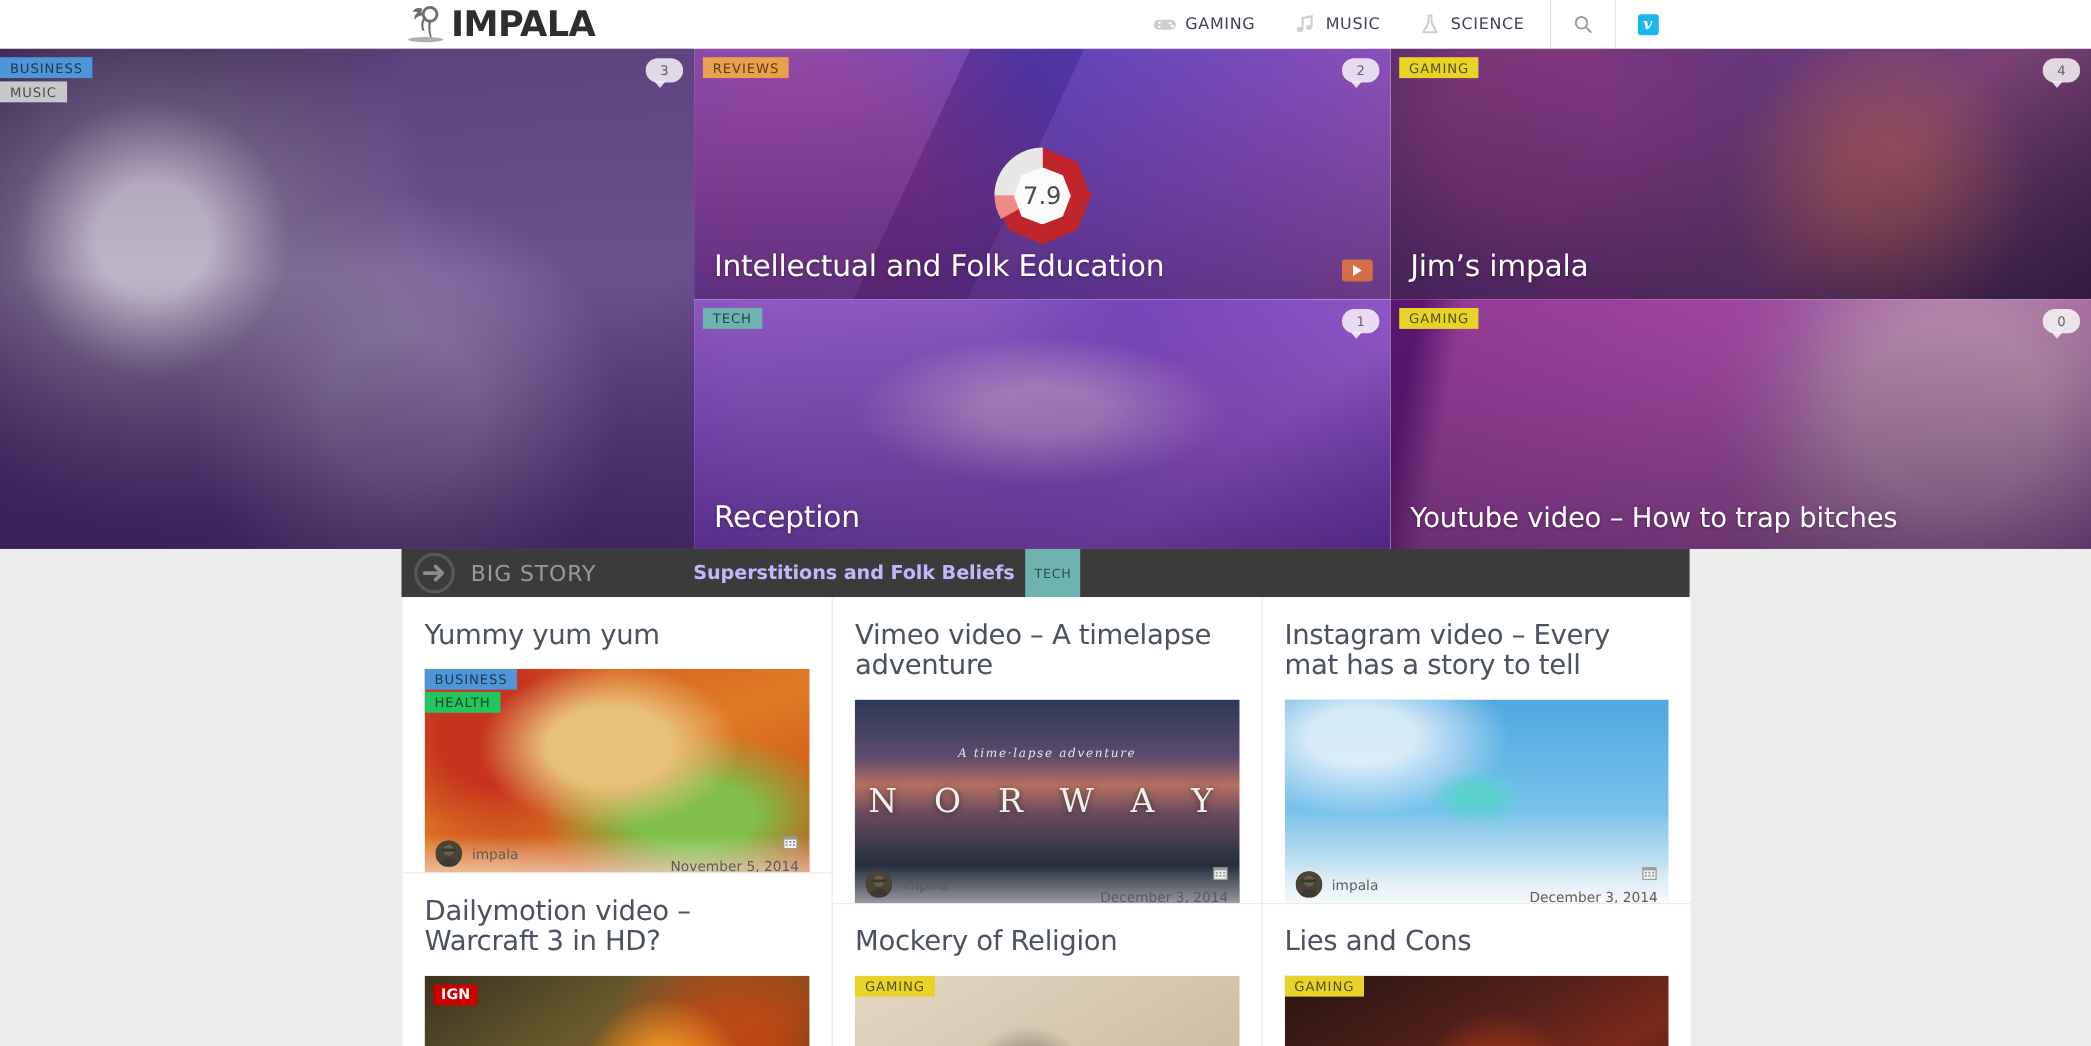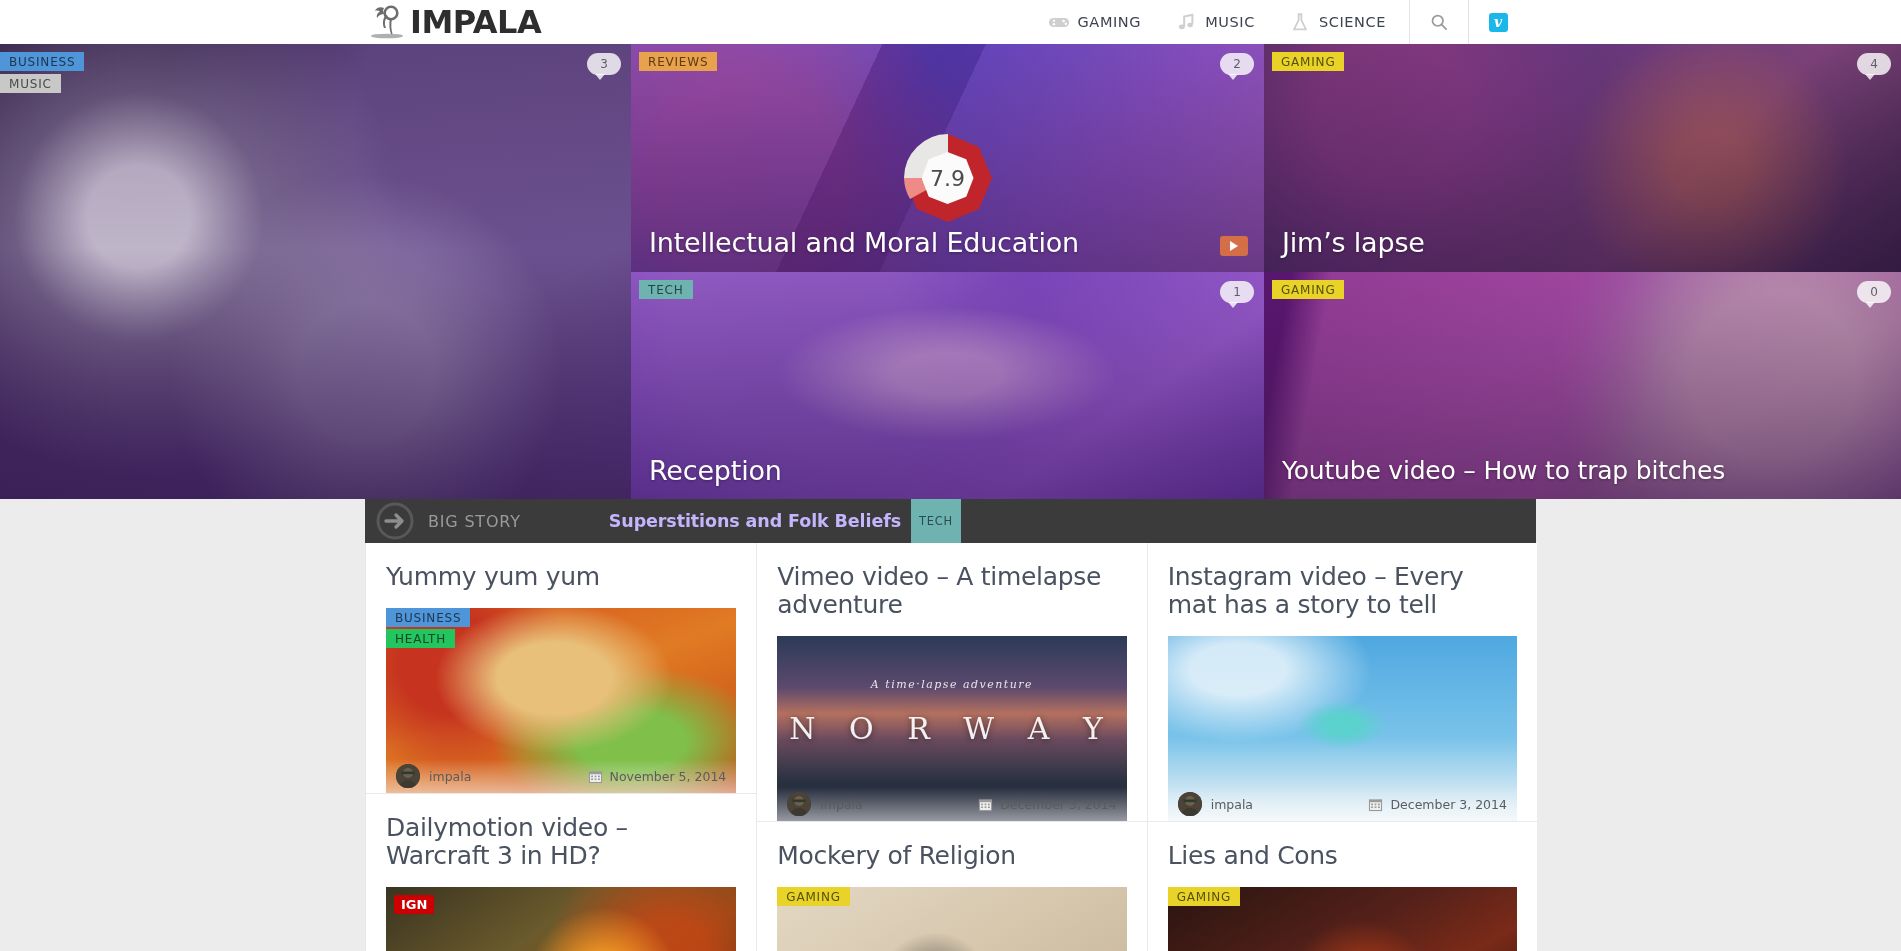--- a/index.html
+++ b/index.html
@@ -240,21 +240,21 @@
     align-items: center;
     overflow: hidden;
   }
   .bigstory-arrow {
     width: 40px; height: 40px;
     margin-left: 10px;
     flex: none;
   }
   .bigstory-label {
     color: #9a9a9a;
-    font-size: 16px;
+    font-size: 20px;
     letter-spacing: 0.8px;
     margin-left: 13px;
     font-family: "DejaVu Sans", sans-serif;
   }
   .bigstory-head {
     color: #c4b5fd;
     font-size: 17.5px;
     font-weight: bold;
     margin-left: 88px;
     font-family: "DejaVu Sans", sans-serif;
@@ -339,20 +339,21 @@
     font-size: 12.5px;
     color: #5c5c5c;
     margin-left: 9px;
     font-family: "DejaVu Sans", sans-serif;
   }
   .meta-right {
     margin-left: auto;
     display: flex;
     align-items: flex-end;
     gap: 7px;
+    flex-direction: column;
   }
   .cal-ico { width: 15px; height: 15px; display: block; }
   .date {
     font-size: 12.5px;
     color: #5c5c5c;
     font-family: "DejaVu Sans", sans-serif;
   }
   .vid-overlay {
     position: absolute;
     inset: 0;
@@ -480,21 +481,21 @@
       <span class="comment-bubble">2</span>
       <div class="rating">
         <svg viewBox="0 0 92 92" width="92" height="92">
           <polygon points="46,2 77,15 90,46 77,77 46,90 15,77 2,46 15,15" fill="#c0252c"></polygon>
           <path d="M46 46 L46 2 A44 44 0 0 0 15 15 L15 15 A44 44 0 0 0 2 46 Z" fill="#e9e6e6"></path>
           <path d="M46 46 L2 46 A44 44 0 0 0 8 67 Z" fill="#ef8b86"></path>
         </svg>
         <span class="rating-core">7.9</span>
       </div>
       <span class="play-ico"></span>
-      <h2 class="tile-title">Intellectual and Moral Education</h2>
+      <h2 class="tile-title">Intellectual and Folk Education</h2>
     </article>
 
     <article class="tile t-half">
       <div class="tile-bg" style="background:
              radial-gradient(ellipse at 50% 45%, rgba(255,215,230,.55) 0 12%, rgba(0,0,0,0) 38%),
              radial-gradient(circle at 24% 25%, rgba(160,110,200,.55) 0 22%, rgba(0,0,0,0) 50%),
              linear-gradient(145deg,#8c4fc8 0%,#7a46bd 40%,#9d5fcf 72%,#6e3aa8 100%);"></div>
       <div class="tile-tint" style="background:linear-gradient(to bottom, rgba(105,55,160,.16), rgba(60,25,100,.58));"></div>
       <div class="badges inset">
         <span class="badge tech">TECH</span>
@@ -508,21 +509,21 @@
     <article class="tile t-half">
       <div class="tile-bg" style="background:
              radial-gradient(circle at 70% 55%, rgba(255,140,60,.45) 0 8%, rgba(0,0,0,0) 30%),
              radial-gradient(circle at 20% 30%, rgba(190,70,150,.5) 0 14%, rgba(0,0,0,0) 40%),
              linear-gradient(135deg,#4a2a5e 0%,#6b3a82 35%,#8a4a7e 65%,#3a2440 100%);"></div>
       <div class="tile-tint" style="background:linear-gradient(to bottom, rgba(70,35,100,.20), rgba(45,20,65,.60));"></div>
       <div class="badges inset">
         <span class="badge gaming">GAMING</span>
       </div>
       <span class="comment-bubble">4</span>
-      <h2 class="tile-title">Jim’s lapse</h2>
+      <h2 class="tile-title">Jim’s impala</h2>
     </article>
 
     <article class="tile t-half">
       <div class="tile-bg" style="background:
              linear-gradient(100deg, rgba(90,20,110,.95) 0 4%, rgba(200,90,180,.55) 10% 46%, rgba(0,0,0,0) 60%),
              radial-gradient(circle at 80% 45%, rgba(230,200,200,.65) 0 16%, rgba(0,0,0,0) 42%),
              linear-gradient(150deg,#6a1f7d 0%,#9b4aa6 40%,#a86c9e 70%,#7b4d86 100%);"></div>
       <div class="tile-tint" style="background:linear-gradient(to bottom, rgba(85,30,110,.18), rgba(55,20,75,.58));"></div>
       <div class="badges inset">
         <span class="badge gaming">GAMING</span>

